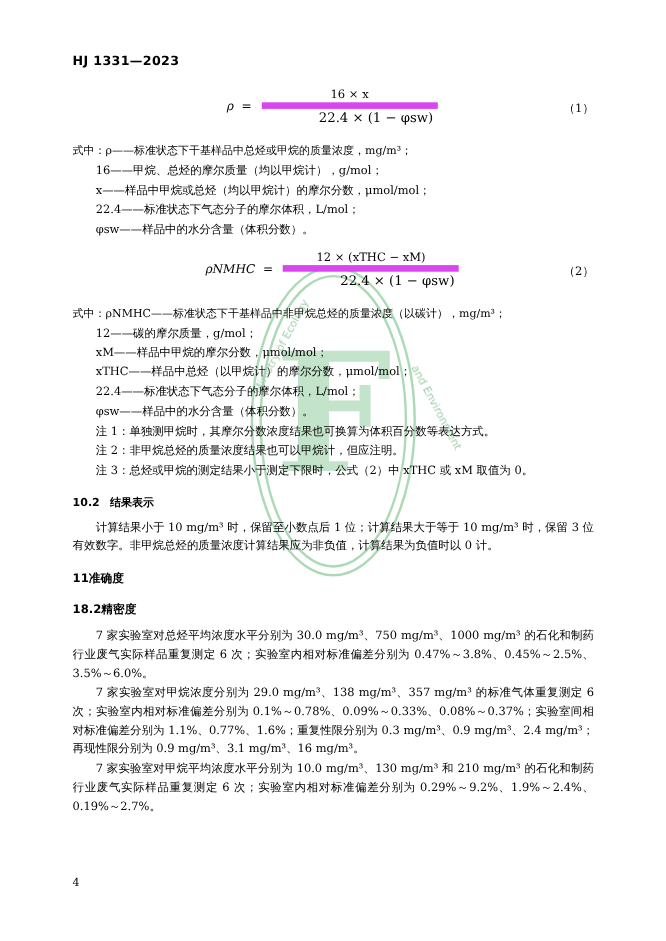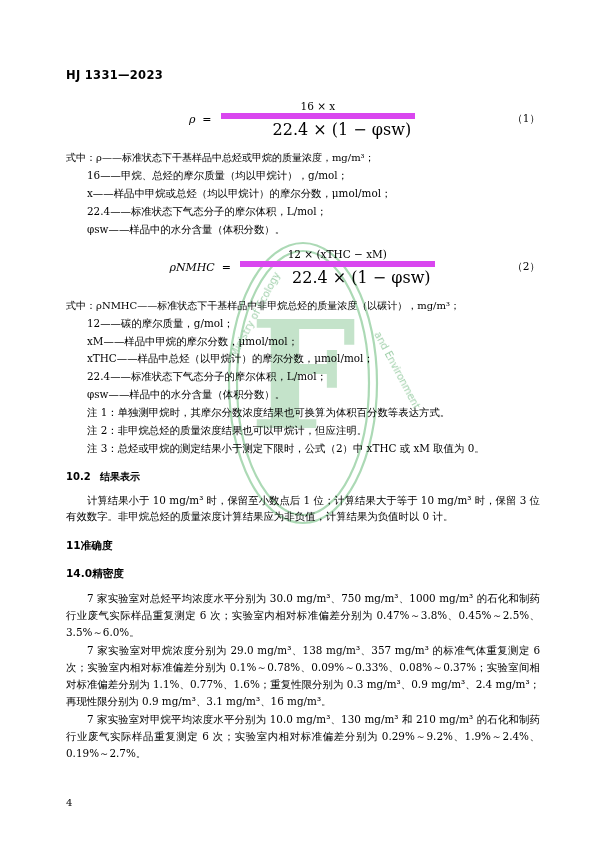--- a/index.html
+++ b/index.html
@@ -17,21 +17,21 @@
   }
   .page {
     position: absolute;
     left: 0; top: 0;
     width: 605px;
     height: 855px;
   }
   .content {
     position: absolute;
     left: 66px;
-    top: 68px;
+    top: 48px;
     width: 474px;
   }
   .header-title {
     font-family: "DejaVu Sans", "Liberation Sans", sans-serif;
     font-weight: bold;
     font-size: 11.5px;
     letter-spacing: 0.3px;
     margin-bottom: 18px;
   }
   .formula-row {
@@ -60,21 +60,21 @@
   .frac .num {
     display: block;
     padding: 0 4px 1px 4px;
     border-bottom: 6px solid #d946ef;
     font-size: 10.5px;
     white-space: nowrap;
   }
   .frac .den {
     display: block;
     padding: 1px 4px 0 4px;
-    font-size: 16px;
+    font-size: 12px;
     white-space: nowrap;
     margin-left: 48px;
   }
   .it { font-style: italic; }
   p {
     margin: 0 0 1px 0;
     font-size: 10px;
     line-height: 1.62;
     text-align: justify;
   }
@@ -198,21 +198,21 @@
     <div class="section-h">
       <span class="numpart">10.2</span><span>结果表示</span>
     </div>
     <p class="body-para">计算结果小于 10 mg/m³ 时，保留至小数点后 1 位；计算结果大于等于 10 mg/m³ 时，保留 3 位有效数字。非甲烷总烃的质量浓度计算结果应为非负值，计算结果为负值时以 0 计。</p>
 
     <div class="section-h2">
       <span class="numpart">11</span><span>准确度</span>
     </div>
 
     <div class="section-h2">
-      <span class="numpart">14.0</span><span>精密度</span>
+      <span class="numpart">18.2</span><span>精密度</span>
     </div>
     <p class="body-para">7 家实验室对总烃平均浓度水平分别为 30.0 mg/m³、750 mg/m³、1000 mg/m³ 的石化和制药行业废气实际样品重复测定 6 次；实验室内相对标准偏差分别为 0.47%～3.8%、0.45%～2.5%、3.5%～6.0%。</p>
     <p class="body-para">7 家实验室对甲烷浓度分别为 29.0 mg/m³、138 mg/m³、357 mg/m³ 的标准气体重复测定 6 次；实验室内相对标准偏差分别为 0.1%～0.78%、0.09%～0.33%、0.08%～0.37%；实验室间相对标准偏差分别为 1.1%、0.77%、1.6%；重复性限分别为 0.3 mg/m³、0.9 mg/m³、2.4 mg/m³；再现性限分别为 0.9 mg/m³、3.1 mg/m³、16 mg/m³。</p>
     <p class="body-para">7 家实验室对甲烷平均浓度水平分别为 10.0 mg/m³、130 mg/m³ 和 210 mg/m³ 的石化和制药行业废气实际样品重复测定 6 次；实验室内相对标准偏差分别为 0.29%～9.2%、1.9%～2.4%、0.19%～2.7%。</p>
 
   </div>
 
   <div class="page-num">4</div>
 
 </div>

